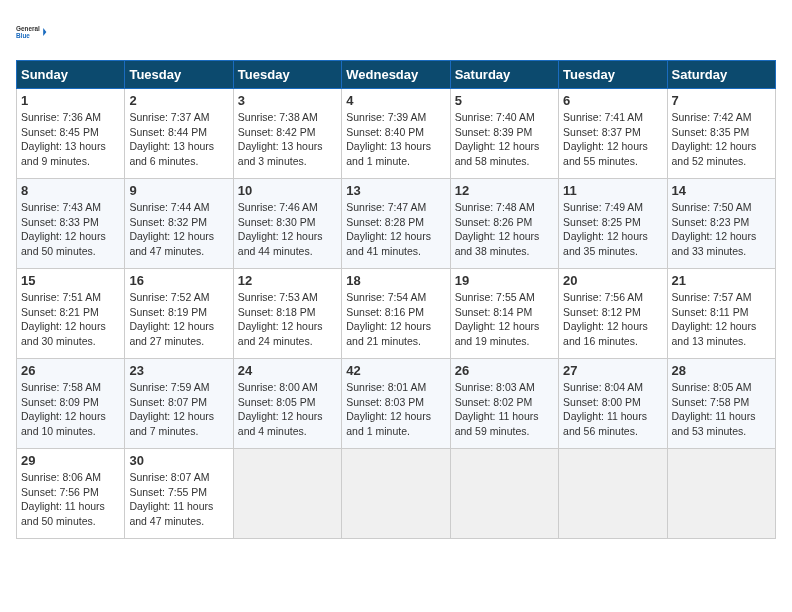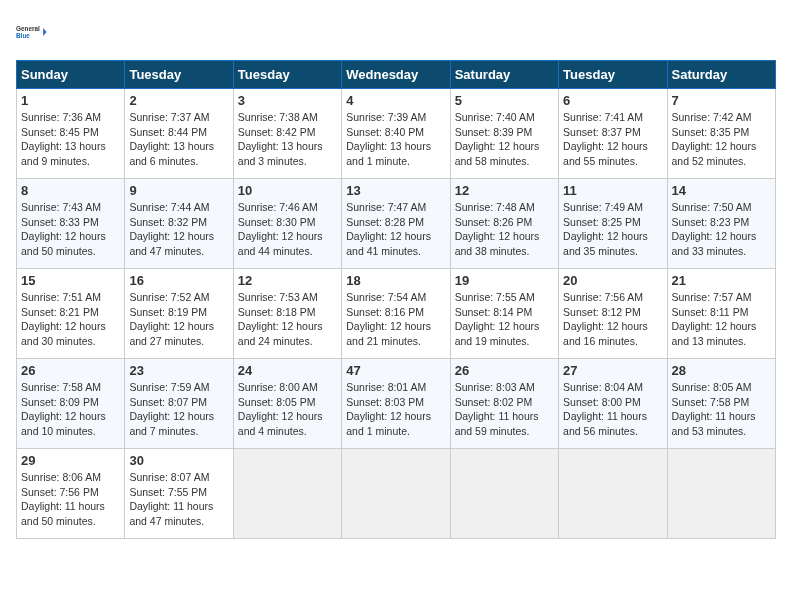--- a/index.html
+++ b/index.html
@@ -196,21 +196,21 @@
         </td>
         <td>
           <span class="day-num">23</span>
           <div class="cell-text">Sunrise: 7:59 AM<br>Sunset: 8:07 PM<br>Daylight: 12 hours<br>and 7 minutes.</div>
         </td>
         <td>
           <span class="day-num">24</span>
           <div class="cell-text">Sunrise: 8:00 AM<br>Sunset: 8:05 PM<br>Daylight: 12 hours<br>and 4 minutes.</div>
         </td>
         <td>
-          <span class="day-num">47</span>
+          <span class="day-num">42</span>
           <div class="cell-text">Sunrise: 8:01 AM<br>Sunset: 8:03 PM<br>Daylight: 12 hours<br>and 1 minute.</div>
         </td>
         <td>
           <span class="day-num">26</span>
           <div class="cell-text">Sunrise: 8:03 AM<br>Sunset: 8:02 PM<br>Daylight: 11 hours<br>and 59 minutes.</div>
         </td>
         <td>
           <span class="day-num">27</span>
           <div class="cell-text">Sunrise: 8:04 AM<br>Sunset: 8:00 PM<br>Daylight: 11 hours<br>and 56 minutes.</div>
         </td>

